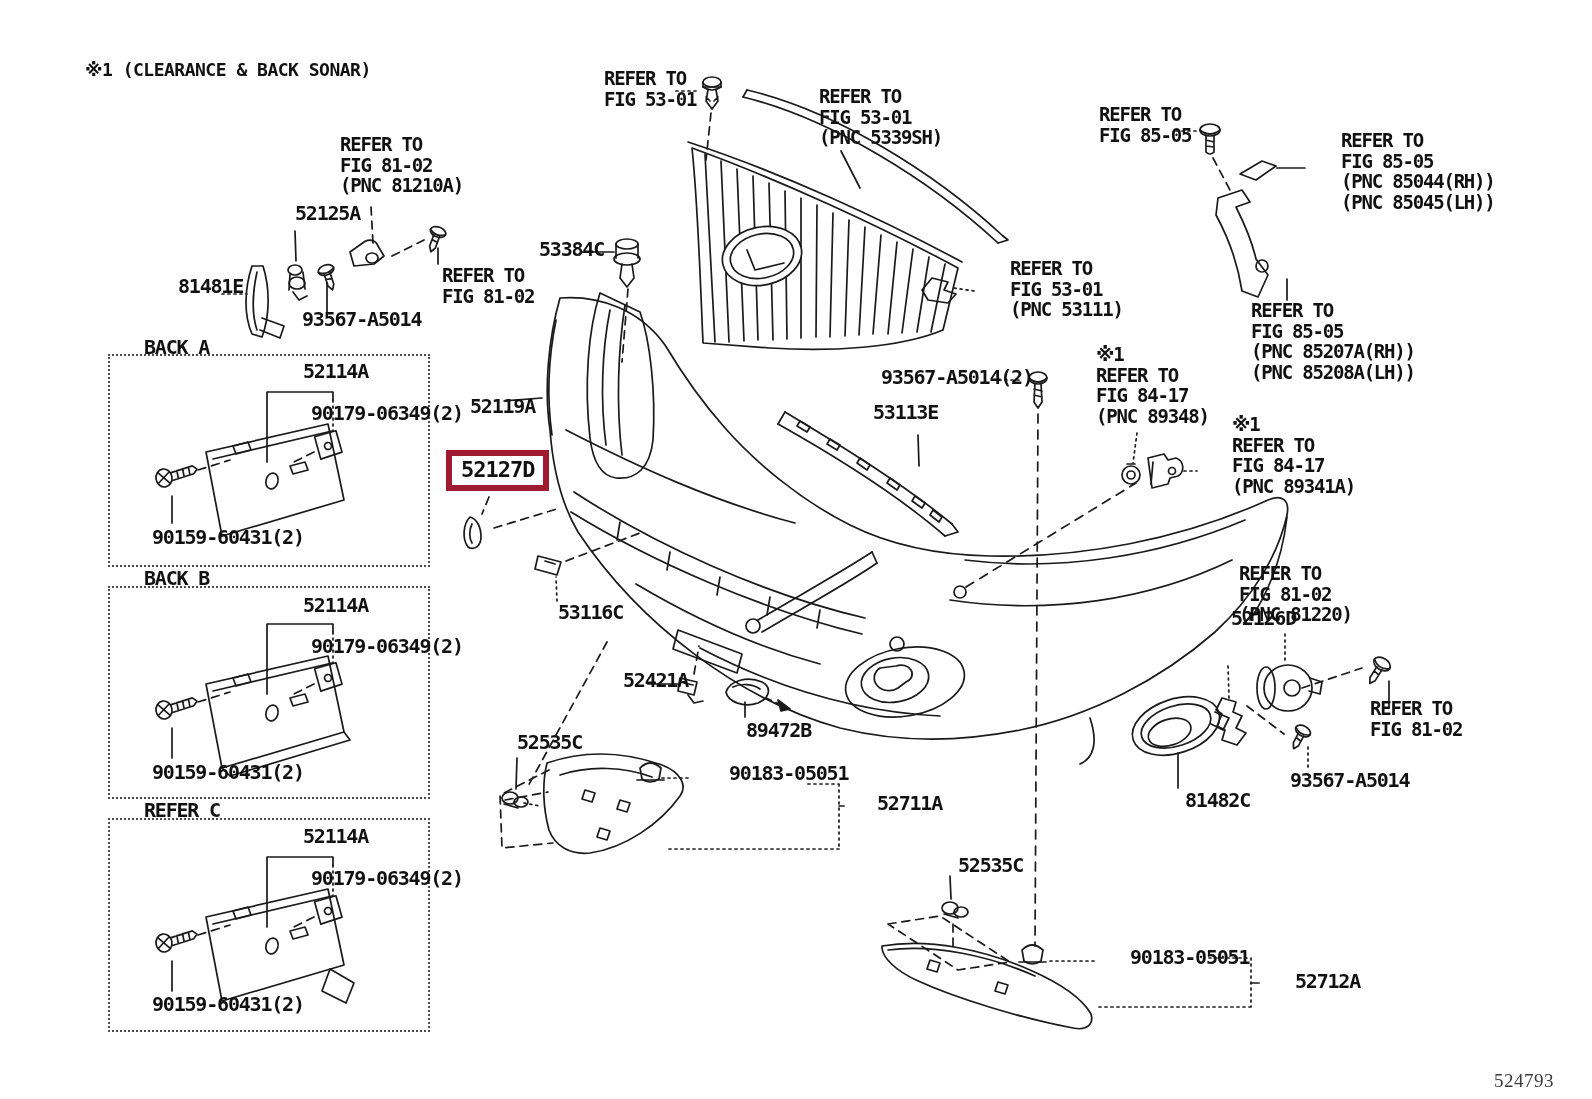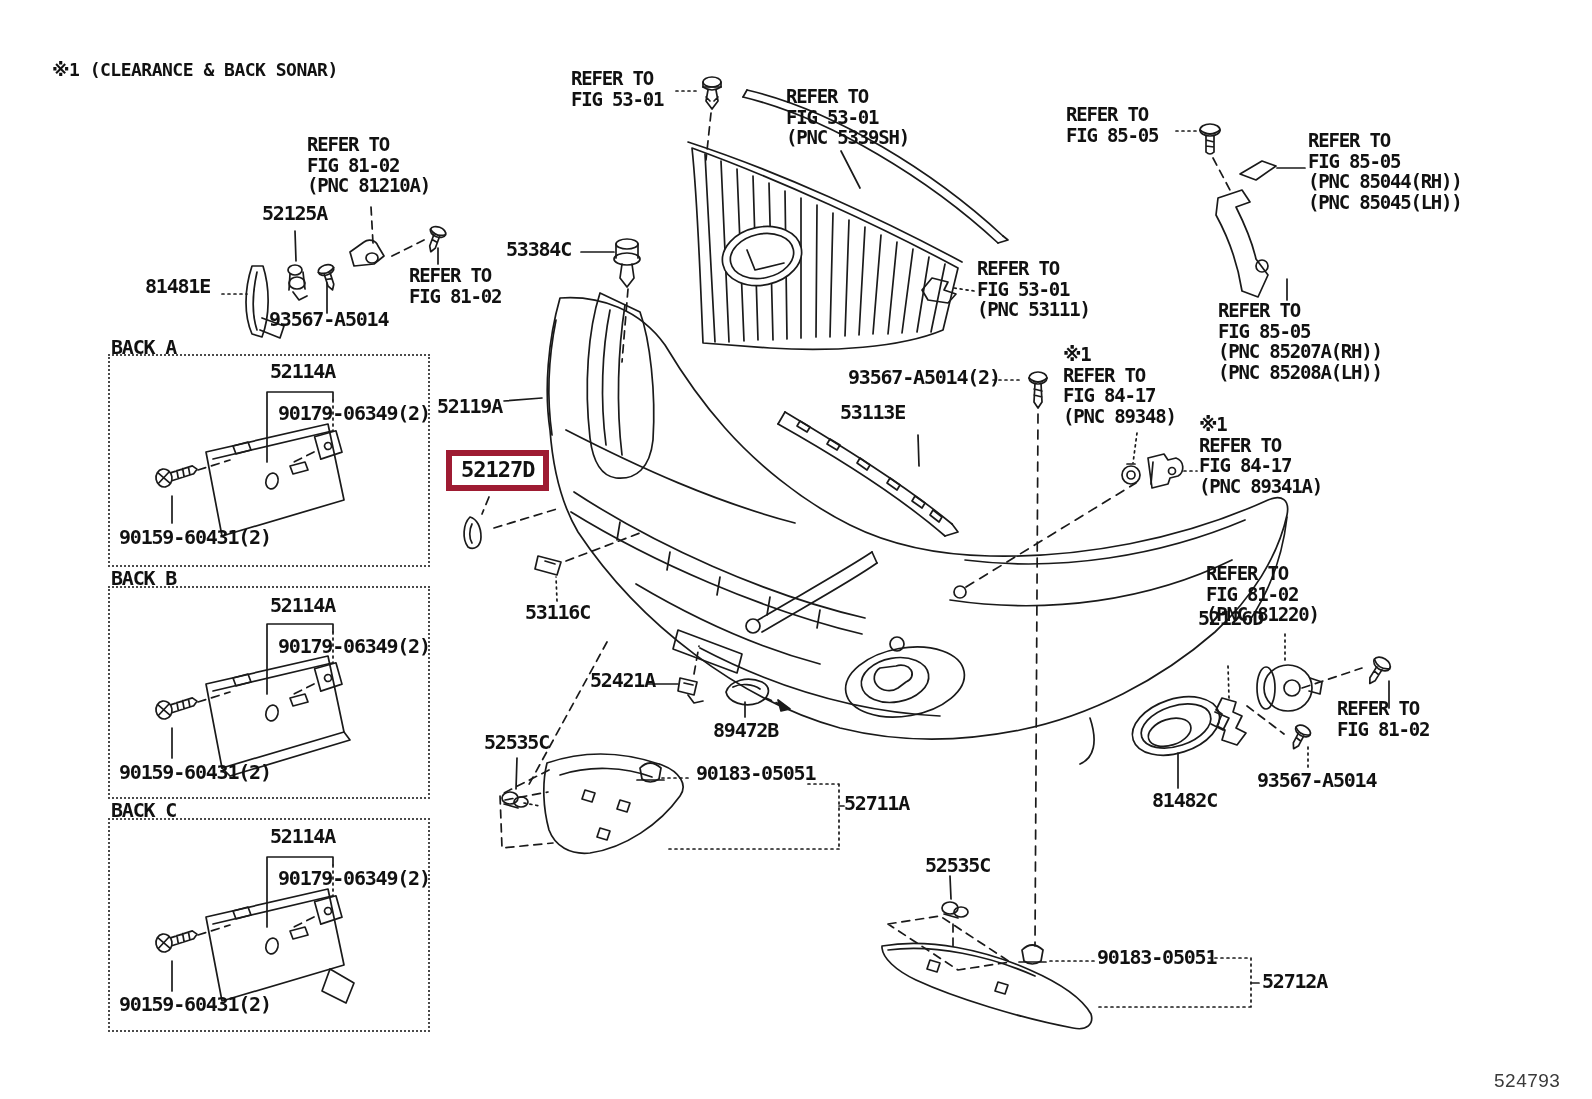--- a/index.html
+++ b/index.html
@@ -3,32 +3,32 @@
 <meta charset="utf-8">
 <style>
   html,body{margin:0;padding:0;background:#ffffff;}
   .stage{
     position:relative;width:1592px;height:1099px;background:#fff;overflow:hidden;
     font-family:"DejaVu Sans Mono","DejaVu Sans",monospace;color:#111;
   }
   svg.art{position:absolute;left:0;top:0;width:1592px;height:1099px;}
   .lbl{
     position:absolute;font-weight:700;font-size:20px;line-height:1.08;
-    letter-spacing:-1.2px;white-space:pre-line;color:#111;
+    letter-spacing:-1.2px;white-space:pre-line;color:#111;margin-left:33px;
   }
   .lbl.ref{font-size:19px;}
   .lbl.note{font-size:18px;letter-spacing:-0.5px;}
   .panel{position:absolute;border:2px dotted #4a4a4a;background:transparent;}
   .hl{
     position:absolute;border:6px solid #9e1b32;background:#fff;
     padding:3px 9px 4px 9px;font-weight:700;font-size:22px;line-height:1;
     letter-spacing:-1px;color:#111;
   }
   .figno{
-    position:absolute;font-family:Liberation Sans, sans-serif;
+    position:absolute;font-family:Liberation Serif, serif;
     font-weight:400;font-size:19px;color:#3a3a3a;letter-spacing:0.5px;
   }
 </style>
 </head>
 <body>
 
 <div class="stage">
 
   <svg class="art" viewBox="0 0 1592 1099">
     <g fill="none" stroke="#1a1a1a" stroke-width="1.7" stroke-linecap="round" stroke-linejoin="round">
@@ -432,20 +432,20 @@
   <div class="lbl" style="left:270px;top:361px">52114A</div>
   <div class="lbl" style="left:278px;top:403px">90179-06349(2)</div>
   <div class="lbl" style="left:119px;top:527px">90159-60431(2)</div>
 
   <div class="lbl" style="left:111px;top:568px">BACK B</div>
   <div class="panel" style="left:108px;top:586px;width:318px;height:209px"></div>
   <div class="lbl" style="left:270px;top:595px">52114A</div>
   <div class="lbl" style="left:278px;top:636px">90179-06349(2)</div>
   <div class="lbl" style="left:119px;top:762px">90159-60431(2)</div>
 
-  <div class="lbl" style="left:111px;top:800px">BACK C</div>
+  <div class="lbl" style="left:111px;top:800px">REFER C</div>
   <div class="panel" style="left:108px;top:818px;width:318px;height:210px"></div>
   <div class="lbl" style="left:270px;top:826px">52114A</div>
   <div class="lbl" style="left:278px;top:868px">90179-06349(2)</div>
   <div class="lbl" style="left:119px;top:994px">90159-60431(2)</div>
 
   <div class="figno" style="left:1494px;top:1070px">524793</div>
 </div>
 
 </body></html>

